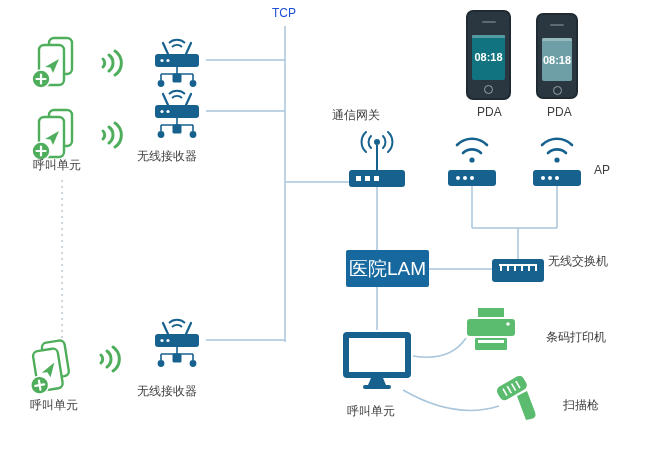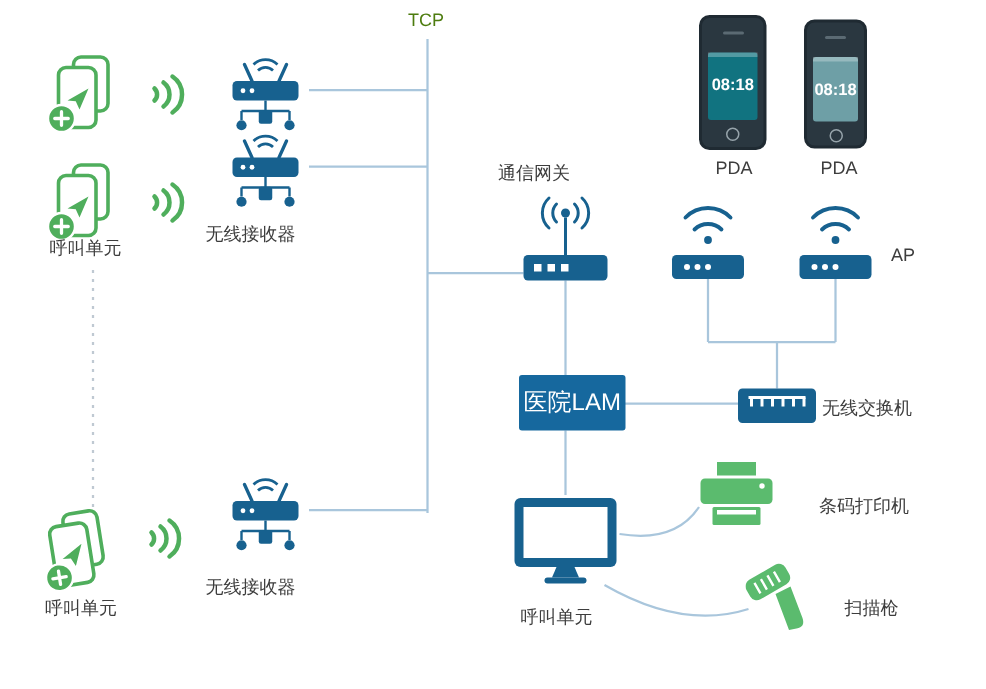--- a/index.html
+++ b/index.html
@@ -6,22 +6,22 @@
   .canvas {
     position:relative; width:657px; height:459px; background:#ffffff;
     font-family:"Liberation Sans","DejaVu Sans",sans-serif; overflow:hidden;
   }
   .layer { position:absolute; left:0; top:0; }
   .node { position:absolute; }
   .label {
     position:absolute; font-size:12px; color:#3d3d3d; white-space:nowrap; line-height:1.2;
   }
   .lan-box {
-    position:absolute; left:346px; top:250px; width:71px; height:37px;
-    background:#16689E; color:#ffffff; font-size:16px;
+    position:absolute; left:346px; top:250px; width:83px; height:37px;
+    background:#16689E; color:#ffffff; font-size:19px;
     display:flex; align-items:center; justify-content:center; border-radius:2px;
   }
   .pda {
     position:absolute; background:#2A3740; border:2px solid #1f2a32; border-radius:7px;
     box-sizing:border-box; padding:9px 4px 4px;
   }
   .pda-speaker { width:14px; height:2px; background:#5b6a73; margin:0 auto 5px; border-radius:1px; }
   .pda-screen {
     width:100%; height:62%; background:#117380; border-radius:2px;
     display:flex; flex-direction:column; align-items:center;margin-top:12px;
@@ -48,21 +48,21 @@
       <path d="M377 187 V250"></path>
       <path d="M377 287 V330"></path>
       <path d="M410 269 H492"></path>
       <path d="M472 186 V228 M557 186 V228 M472 228 H557 M518 228 V259"></path>
       <path d="M413 356 Q450 362 466 338"></path>
       <path d="M403 390 Q455 420 499 406"></path>
     </g>
     <path d="M62 180 V340" stroke="#BFC9D2" stroke-width="1.5" stroke-dasharray="2 4" fill="none"></path>
   </svg>
 
-  <div class="label" style="left:272px;top:6px;color:#4d7c0f;">TCP</div>
+  <div class="label" style="left:272px;top:6px;color:#1d4ed8;">TCP</div>
 
   <div class="node" style="left:30px;top:36px;">
     <svg width="52" height="54" viewBox="0 0 52 54">
       <rect x="19" y="2" width="23" height="36" rx="5" fill="#fff" stroke="#4FAE5C" stroke-width="2.4"></rect>
       <rect x="9" y="9" width="25" height="40" rx="5" fill="#fff" stroke="#4FAE5C" stroke-width="2.4"></rect>
       <path d="M15 31 L29 23 L23 37 L20.5 31.5 Z" fill="#4FAE5C"></path>
       <circle cx="11" cy="43" r="9" fill="#4FAE5C" stroke="#fff" stroke-width="1.6"></circle>
       <path d="M11 38.5 V47.5 M6.5 43 H15.5" stroke="#fff" stroke-width="2.2" stroke-linecap="round"></path>
     </svg>
   </div>
@@ -232,21 +232,21 @@
 
   <div class="lan-box">医院LAM</div>
 
   <div class="node" style="left:492px;top:255px;">
     <svg width="52" height="30" viewBox="0 0 52 30">
       <rect x="0" y="4" width="52" height="23" rx="3" fill="#17618F"></rect>
       <path d="M7 10 H45" stroke="#fff" stroke-width="2"></path>
       <path d="M9 10 V16 M16 10 V16 M23 10 V16 M30 10 V16 M37 10 V16 M44 10 V16" stroke="#fff" stroke-width="2"></path>
     </svg>
   </div>
-  <div class="label" style="left:548px;top:265px;">无线交换机</div>
+  <div class="label" style="left:548px;top:255px;font-family:Liberation Mono, monospace;">无线交换机</div>
 
   <div class="node" style="left:341px;top:330px;">
     <svg width="72" height="62" viewBox="0 0 72 62">
       <rect x="2" y="2" width="68" height="46" rx="4" fill="#17618F"></rect>
       <rect x="8" y="8" width="56" height="34" fill="#fff"></rect>
       <path d="M30 48 L42 48 L45 55 L27 55 Z" fill="#17618F"></path>
       <rect x="22" y="55" width="28" height="4" rx="2" fill="#17618F"></rect>
     </svg>
   </div>
   <div class="label" style="left:347px;top:404px;">呼叫单元</div>

